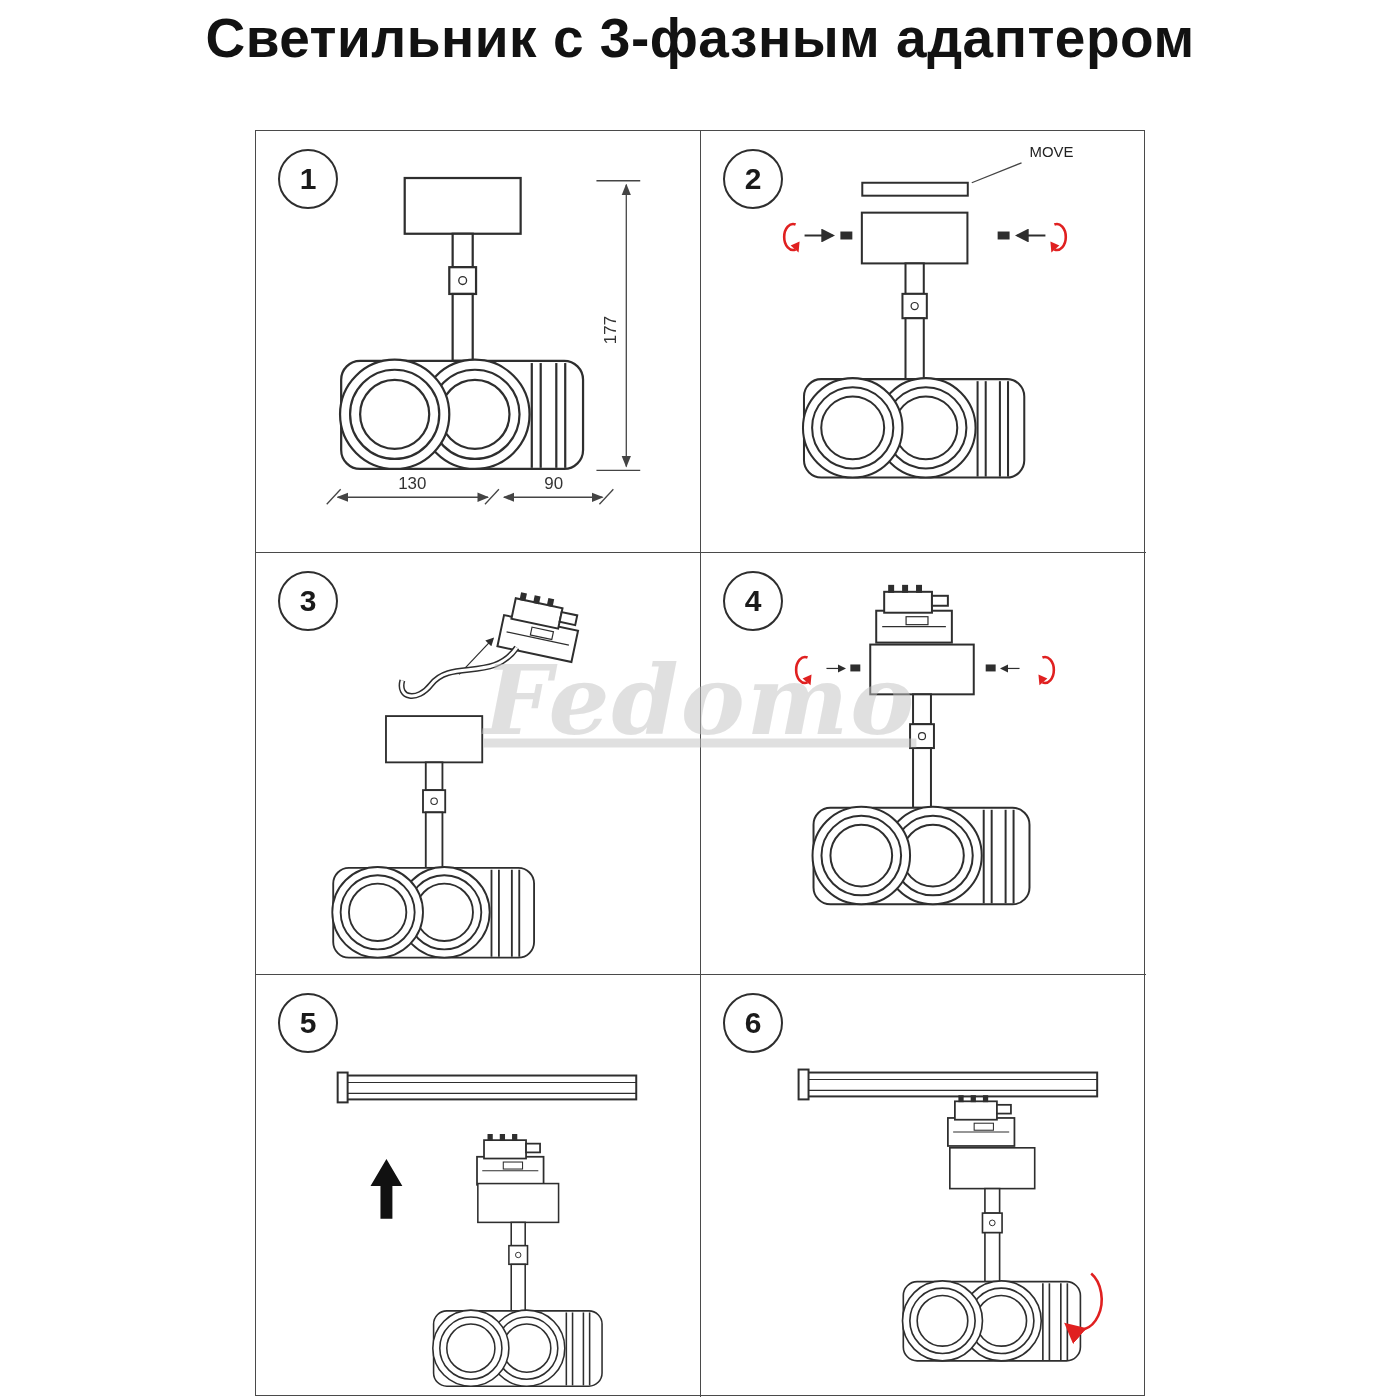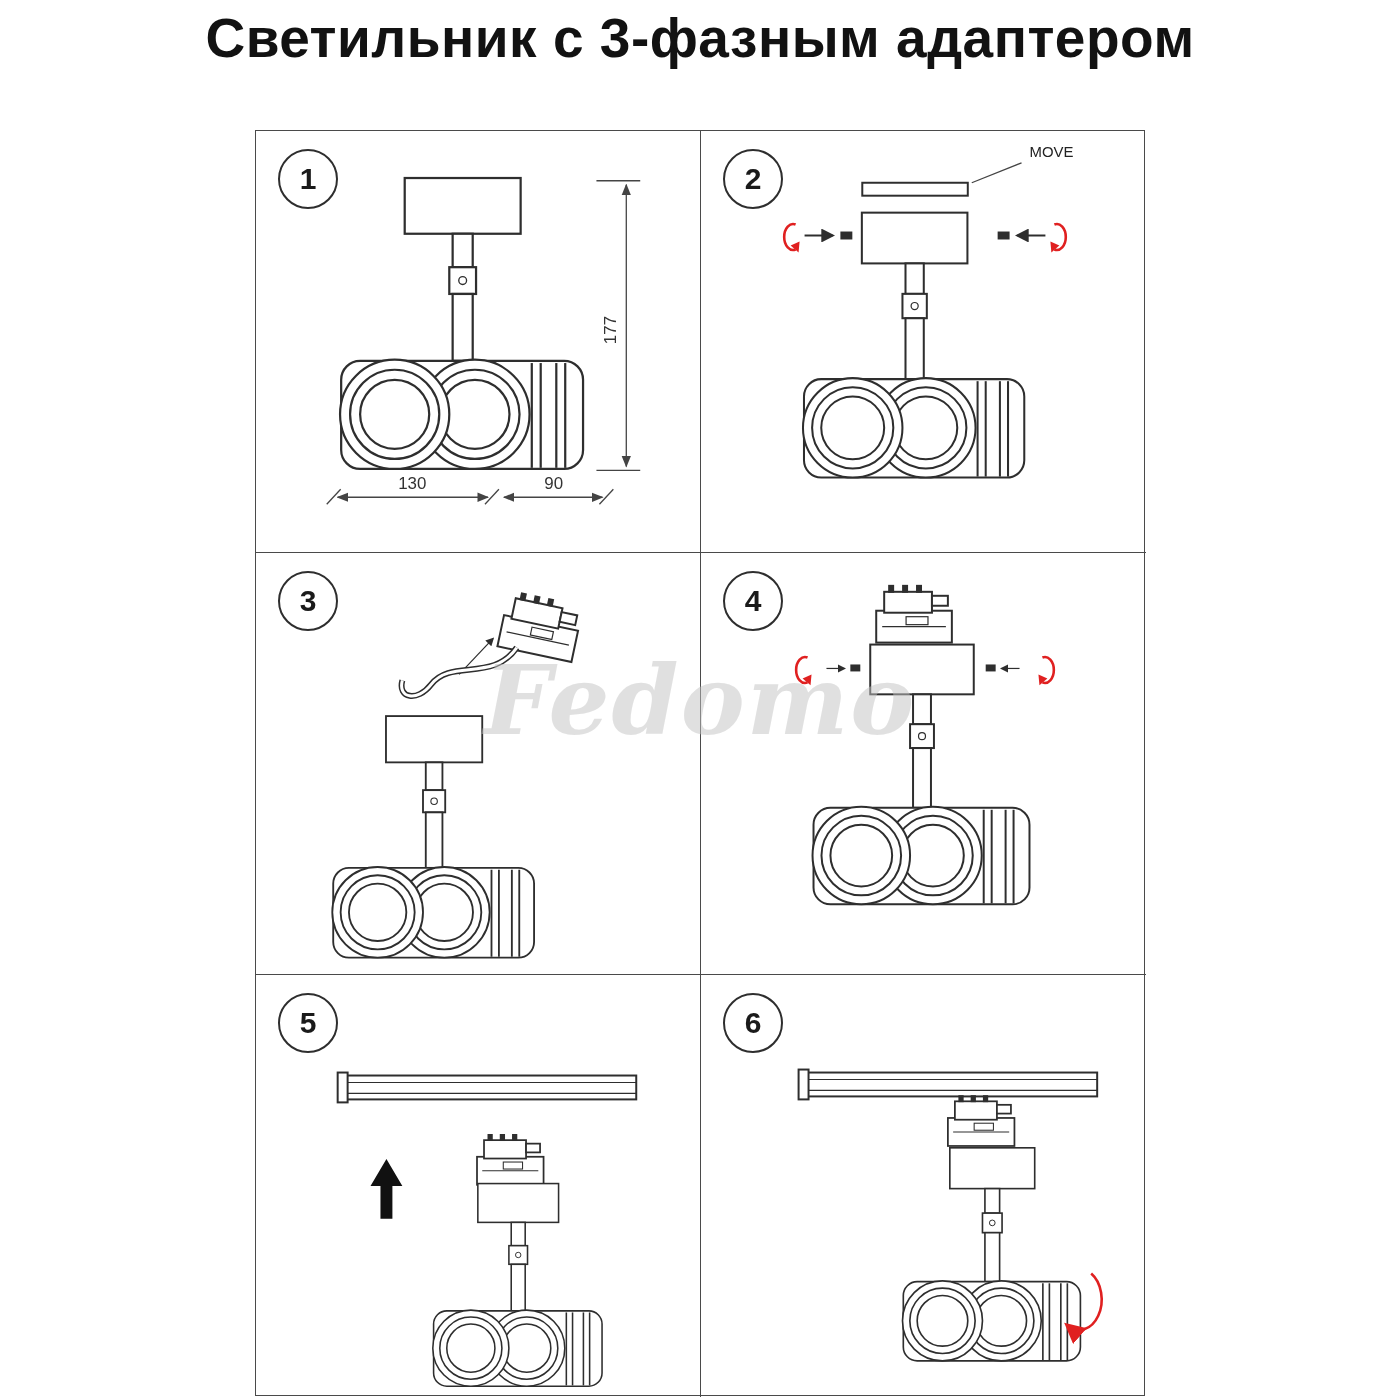--- a/index.html
+++ b/index.html
@@ -11,21 +11,21 @@
         border:1px solid #4a4a4a;box-sizing:border-box;background:#fff;}
   .panel{position:relative;border-right:1px solid #4a4a4a;border-bottom:1px solid #4a4a4a;box-sizing:border-box;}
   .panel:nth-child(even){border-right:none;}
   .panel:nth-child(n+5){border-bottom:none;}
   .badge{position:absolute;top:18px;left:22px;width:56px;height:56px;border:2px solid #2e2e2e;
          border-radius:50%;display:flex;align-items:center;justify-content:center;
          font-size:30px;font-weight:bold;color:#1a1a1a;background:#fff;z-index:2;}
   .draw{position:absolute;left:0;top:0;width:443px;height:420px;}
   .watermark{position:absolute;left:50%;top:700px;transform:translate(-50%,-50%);
              font-family:"DejaVu Serif",serif;font-style:italic;font-weight:bold;
-             font-size:96px;color:#c3c3c3;opacity:0.5;pointer-events:none;z-index:3;letter-spacing:2px;}
+             font-size:96px;color:#c3c3c3;opacity:0.5;pointer-events:none;z-index:3;letter-spacing:2px;text-decoration:underline;}
   
   .ln{fill:#fff;stroke:#2e2e2e;stroke-width:2;}
   .lnf{fill:#2e2e2e;stroke:none;}
   .st{fill:none;stroke:#2e2e2e;stroke-width:2;}
   .thin{stroke-width:1.2;}
   .red{fill:none;stroke:#e02020;stroke-width:2.6;}
   .redf{fill:#e02020;stroke:none;}
   .dim{fill:none;stroke:#444;stroke-width:1.3;}
   .dimtxt{font-family:"Liberation Sans",sans-serif;font-size:17px;fill:#333;}
   .movetxt{font-family:"Liberation Sans",sans-serif;font-size:15px;fill:#222;}

